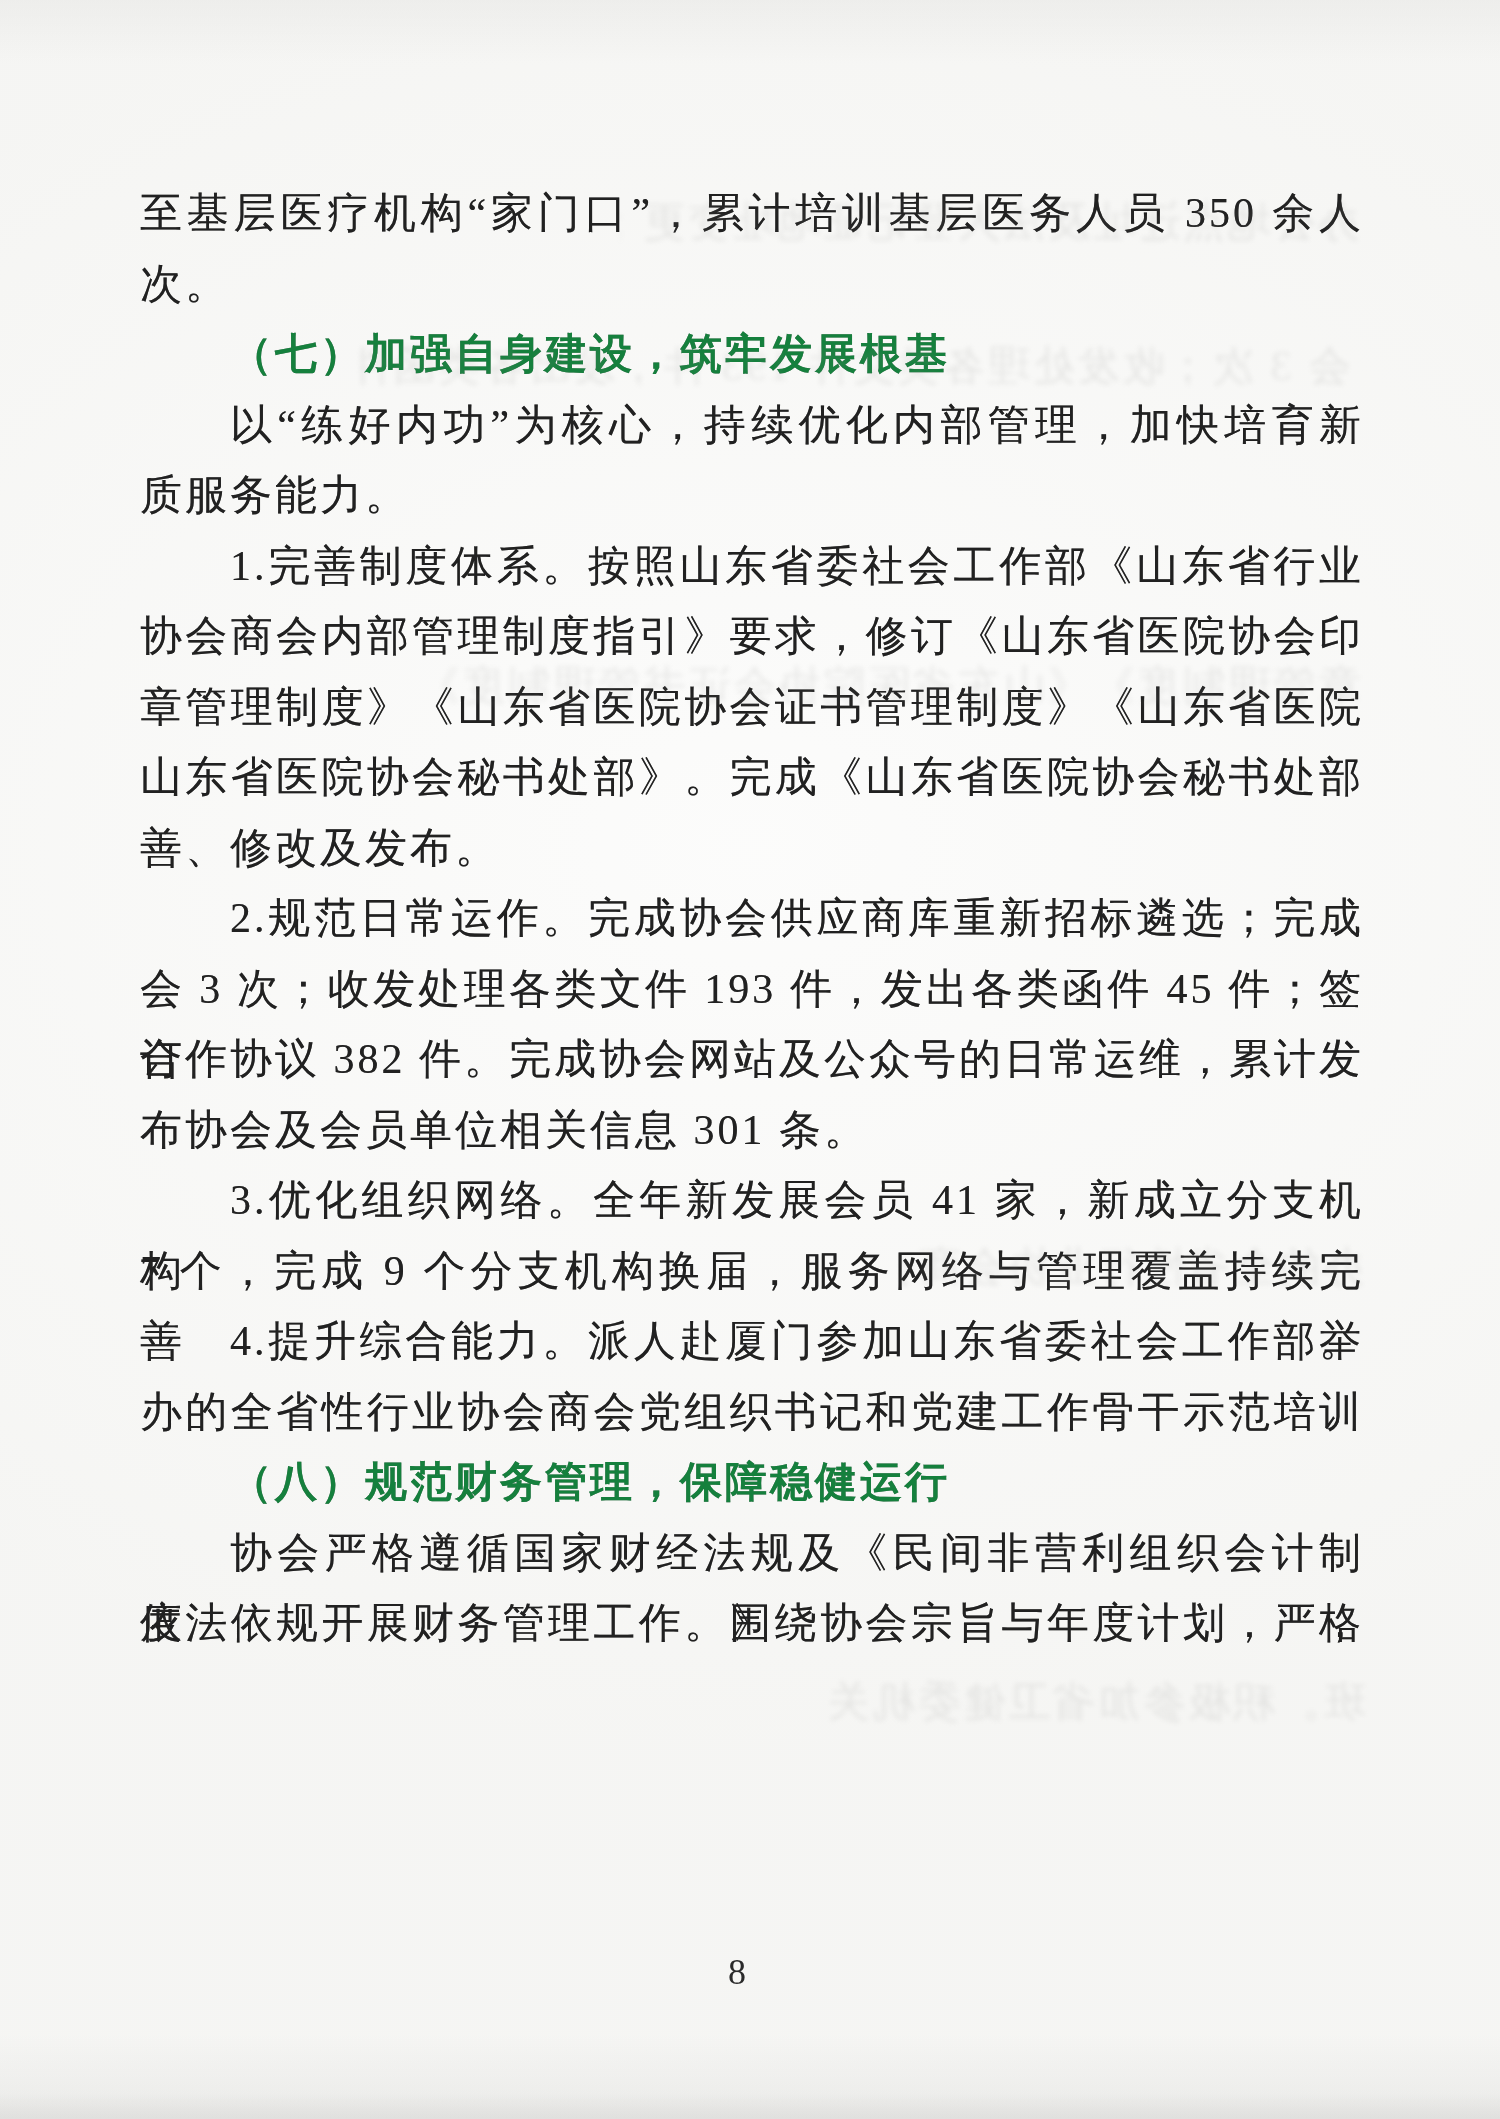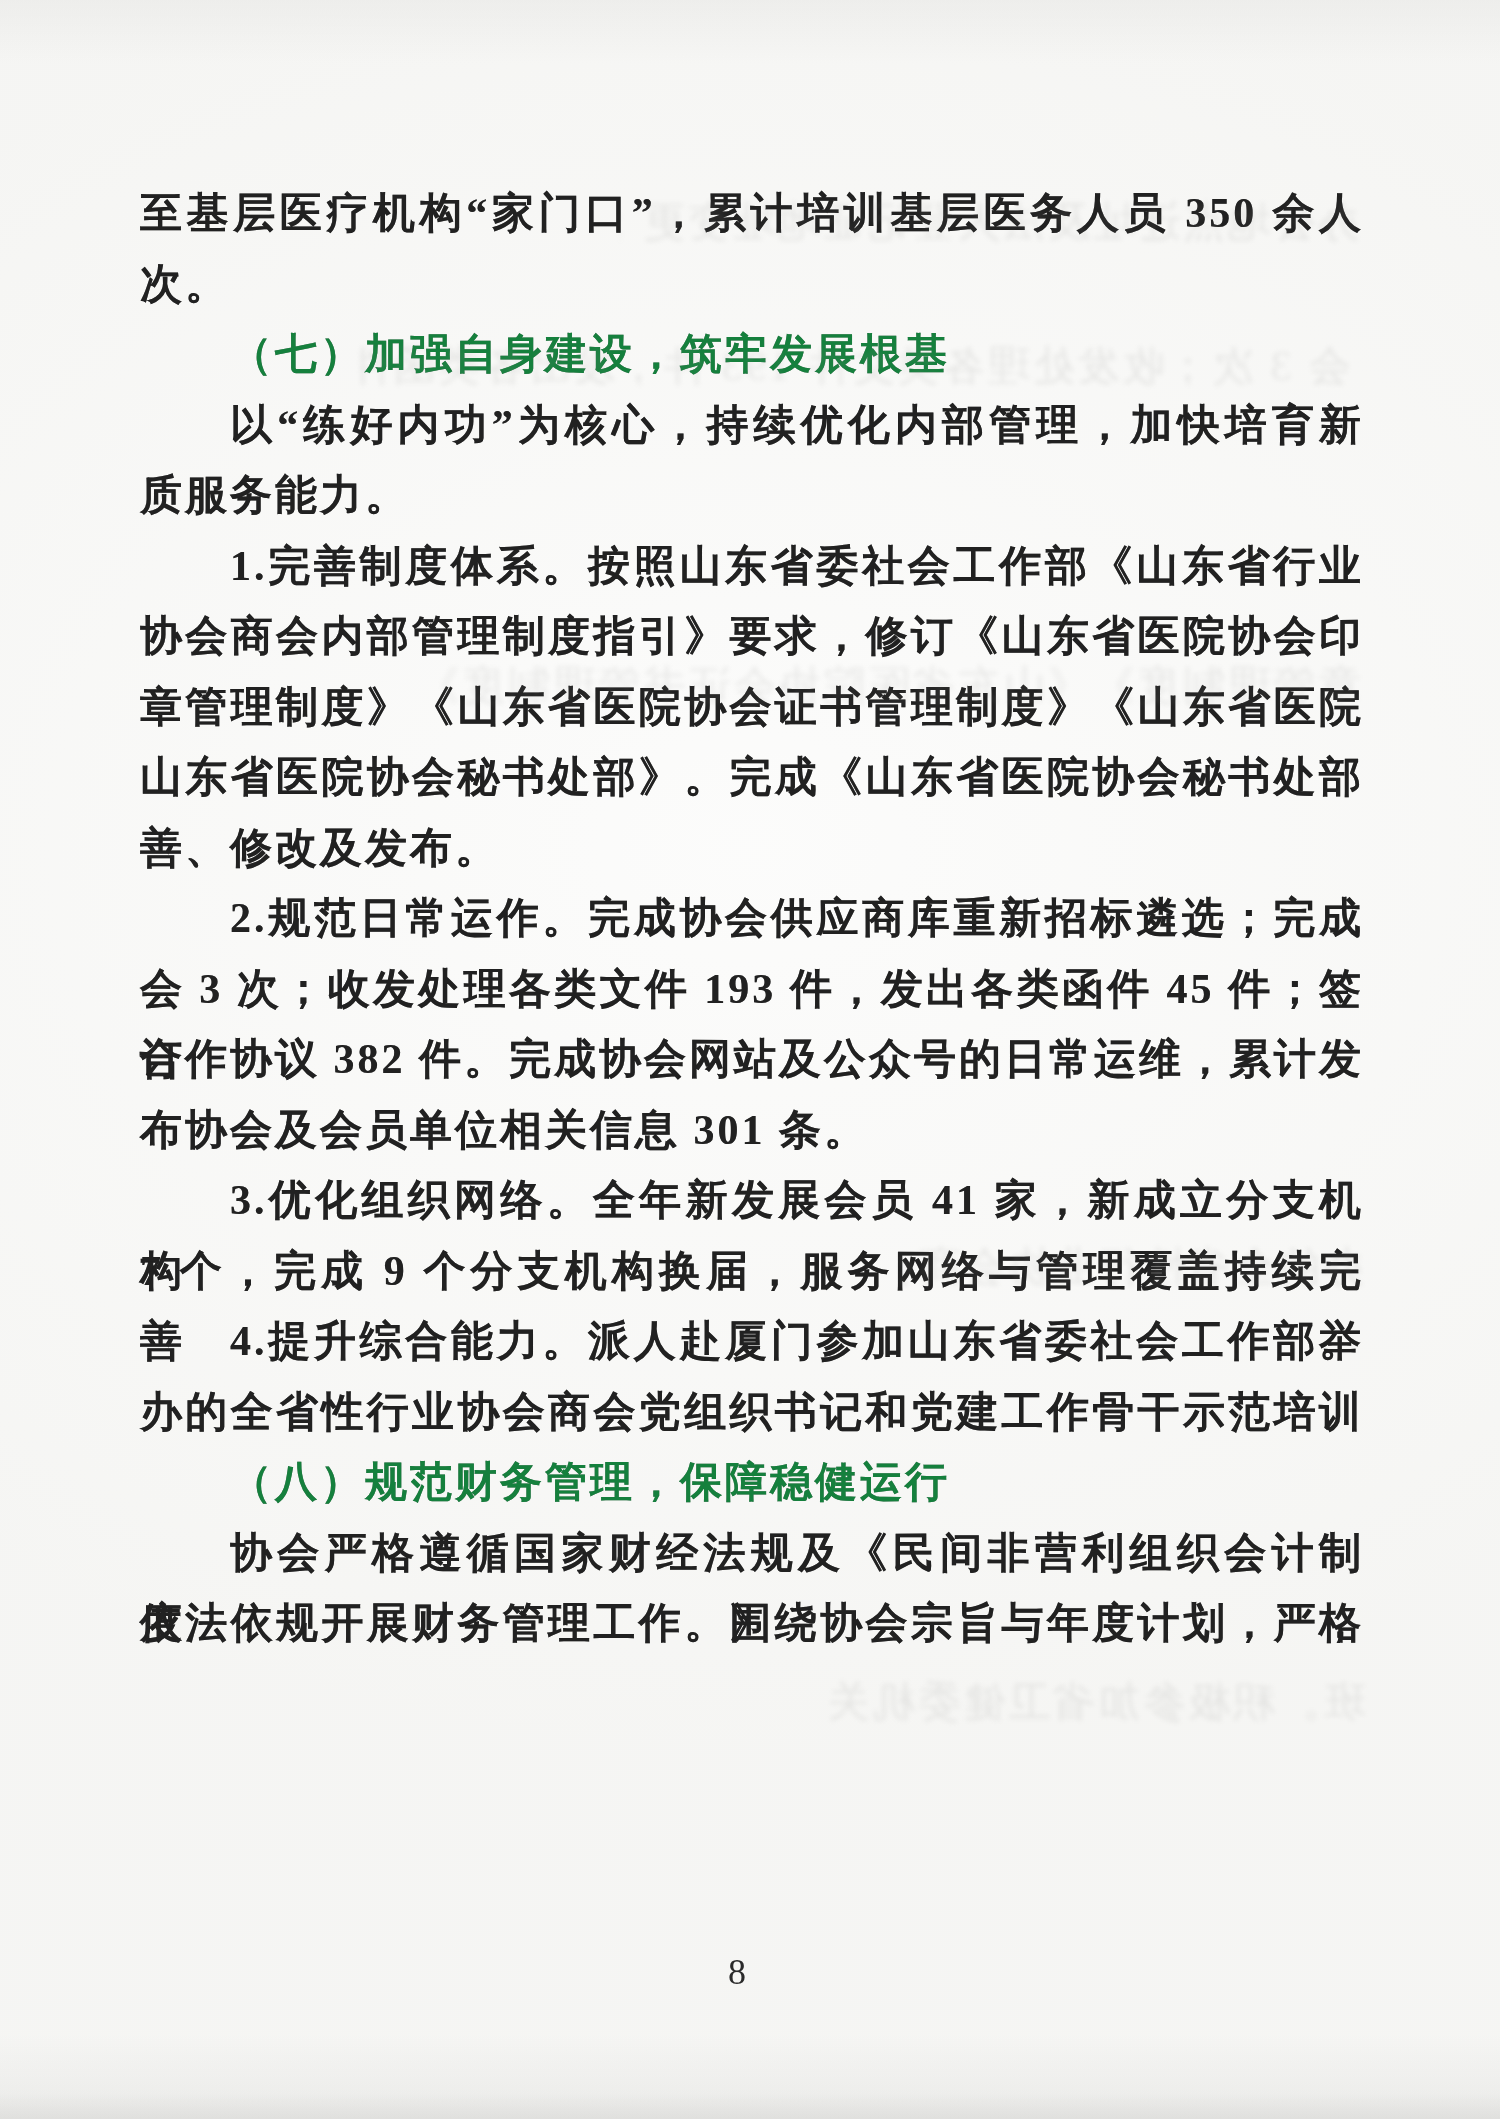--- a/index.html
+++ b/index.html
@@ -30,21 +30,21 @@
     top: 178px;
     width: 1224px;
   }
   .line {
     font-size: 42px;
     line-height: 70.5px;
     height: 70.5px;
     letter-spacing: 3px;
     white-space: nowrap;
     text-align: left;
-    font-weight: bold;
+    font-weight: normal;
     color: #212121;
     text-shadow: 0 0 0.6px rgba(30,30,30,0.55);
   }
   .line.justify {
     white-space: normal;
     text-align: justify;
     text-align-last: justify;
     text-justify: inter-character;
   }
   .line.indent {

